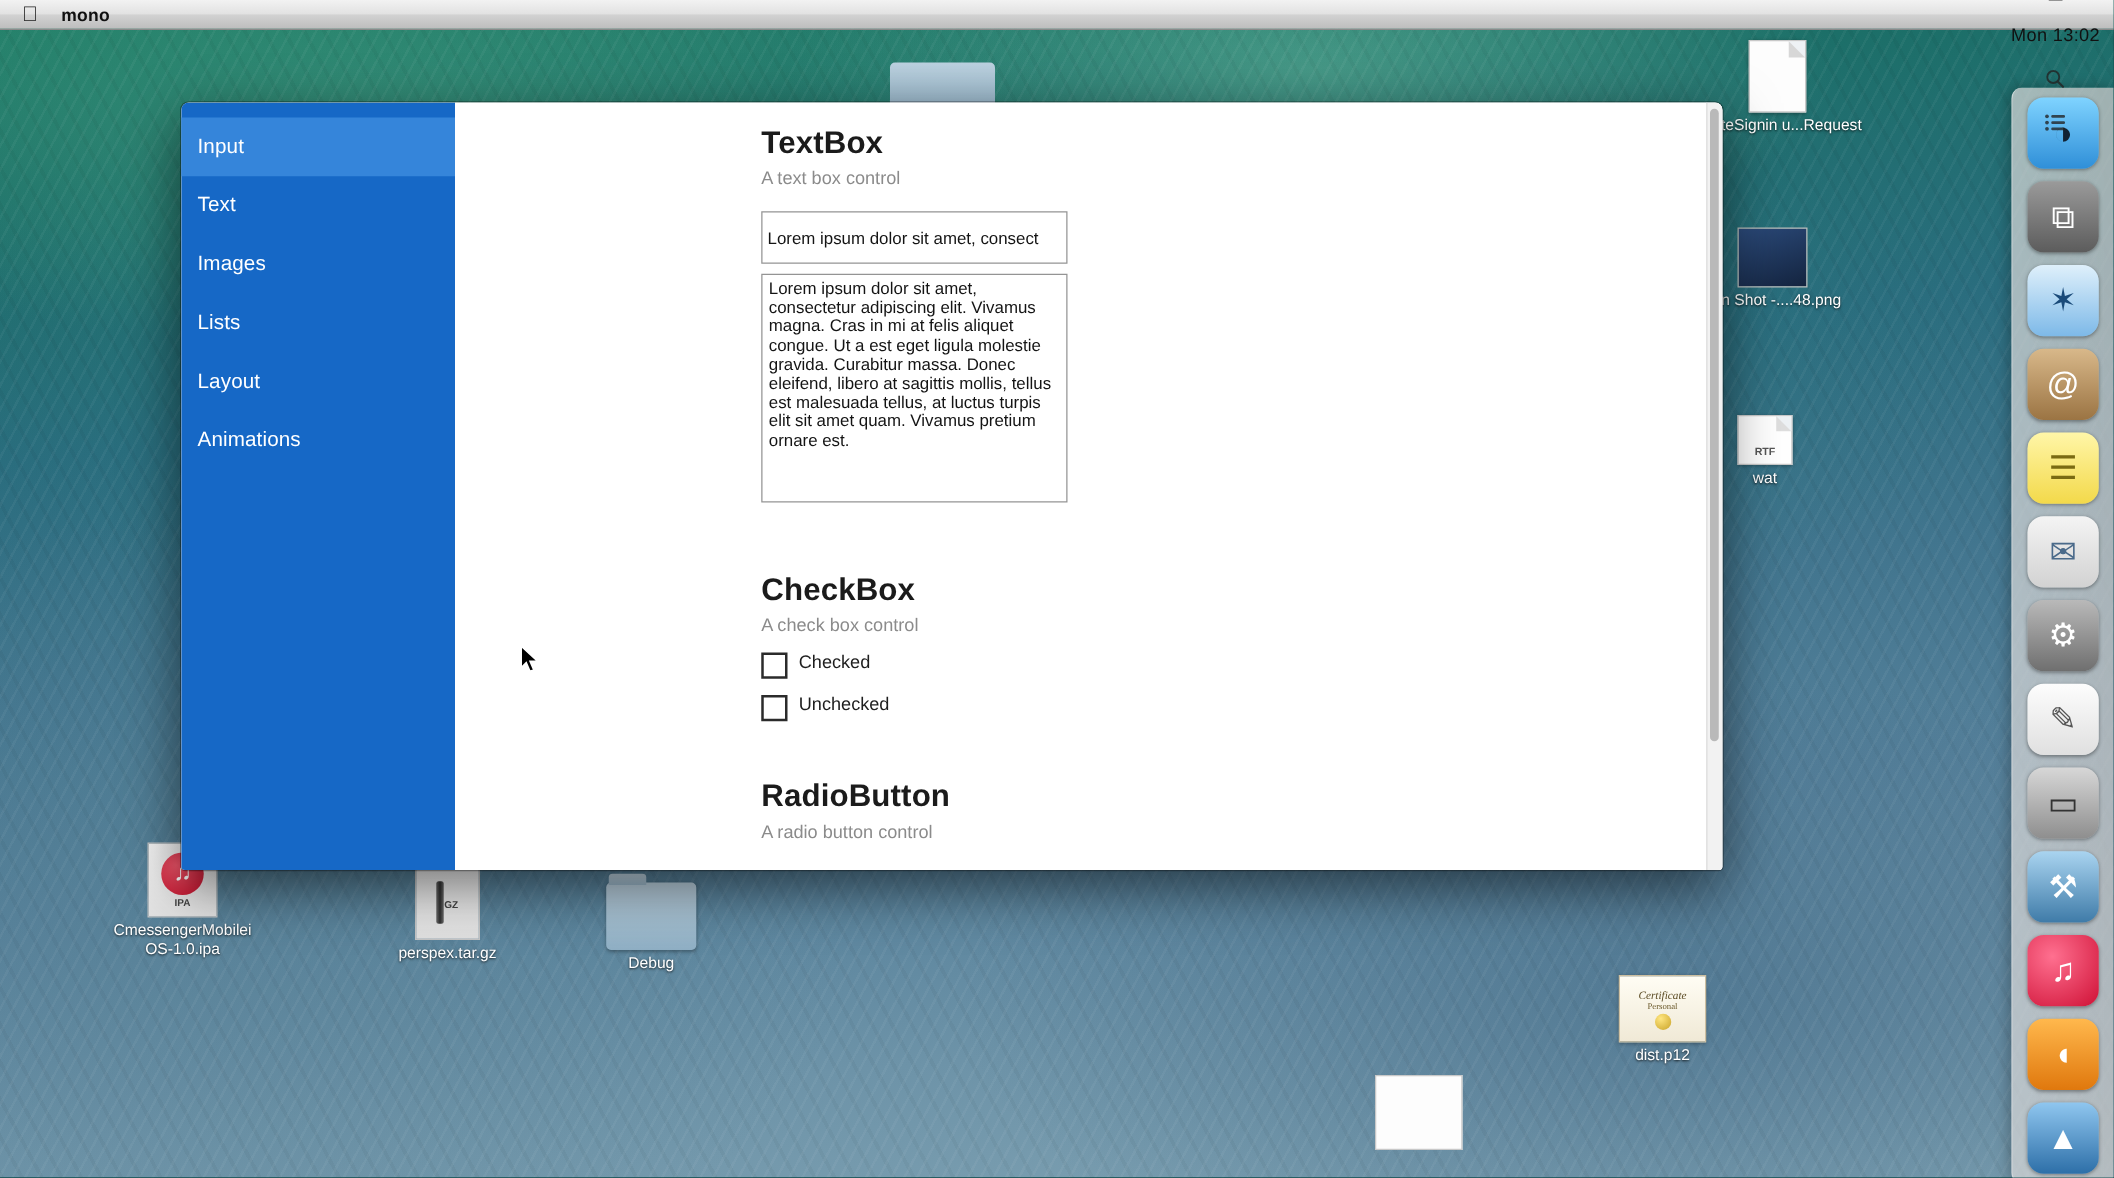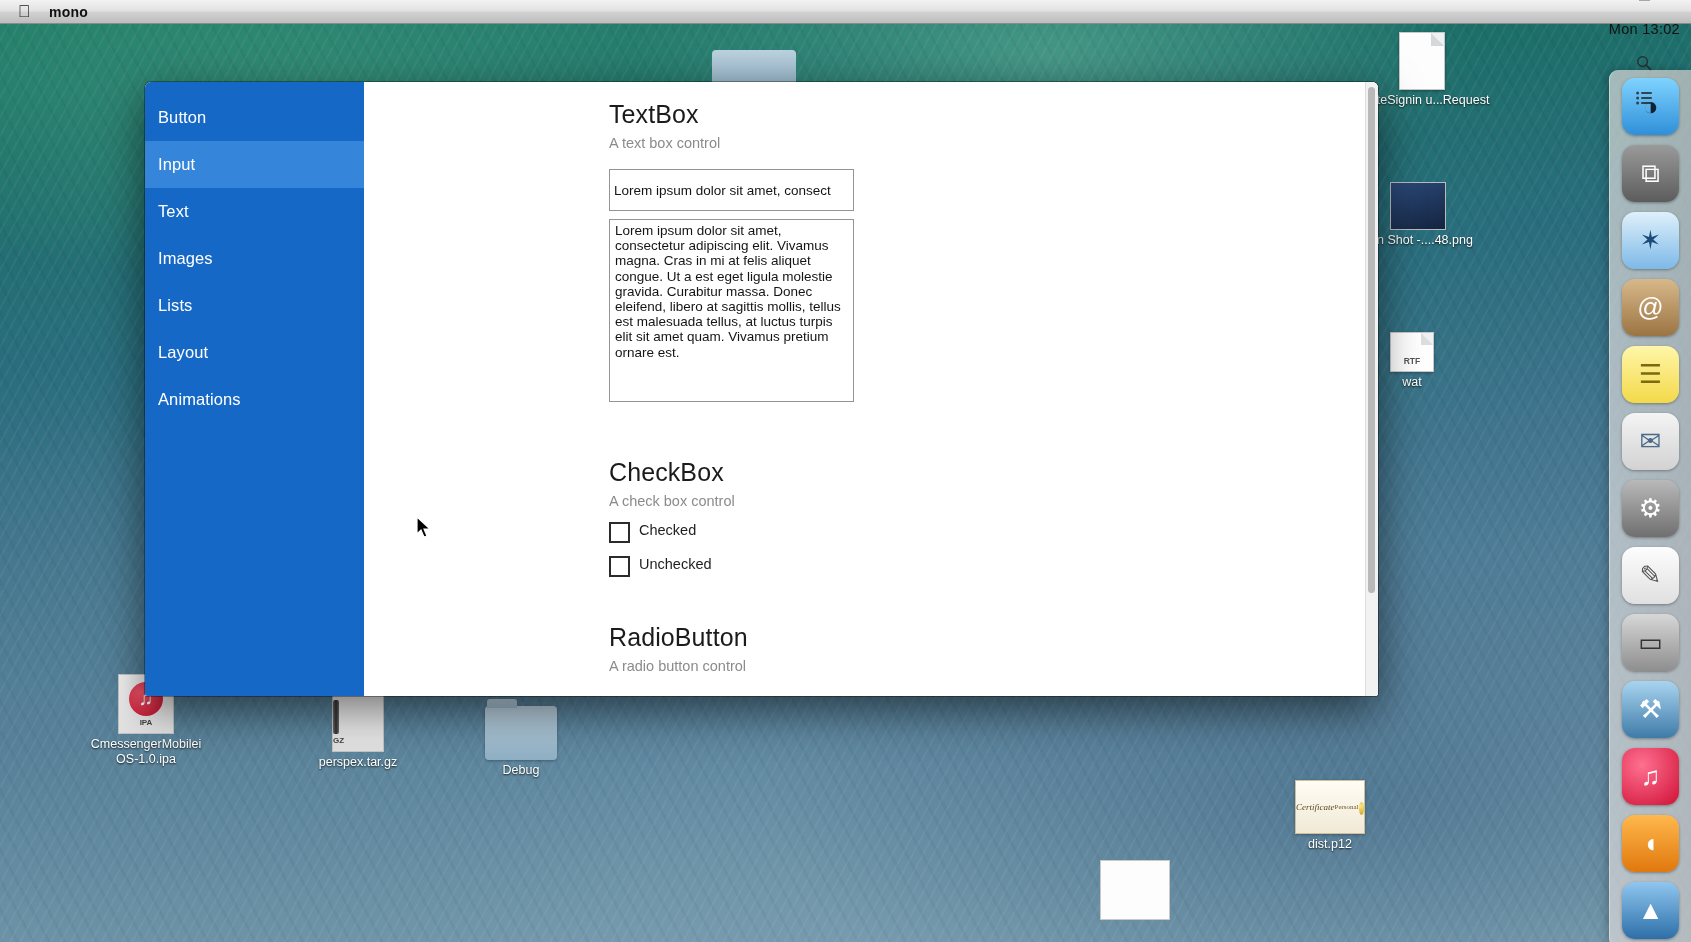--- a/index.html
+++ b/index.html
@@ -58,41 +58,41 @@
   .filepage:after{
     content:""; position:absolute; right:0; top:0; border-width:0 13px 13px 0;
     border-style:solid; border-color:#d7d7d7 #eef2f5;
   }
   .ipa-ico{ width:56px; height:60px; background:linear-gradient(180deg,#f4f4f4,#e2e2e2); border:1px solid #c4c4c4;
      display:flex; flex-direction:column; align-items:center; justify-content:center; }
   .ipa-circ{ width:34px;height:34px;border-radius:50%;background:radial-gradient(circle at 35% 30%,#f2556a,#c1102b);
      color:#fff;font-size:20px;display:flex;align-items:center;justify-content:center;}
   .ipa-txt{ font-size:8px; font-weight:bold; color:#444; margin-top:2px;}
   .gz-ico{ width:52px;height:60px;background:linear-gradient(180deg,#f7f7f7,#dfdfdf);border:1px solid #c4c4c4;
-     display:flex;flex-direction:column;align-items:flex-start;justify-content:center;position:relative;}
+     display:flex;flex-direction:row;align-items:center;justify-content:center;position:relative;}
   .gz-zip{ width:6px;height:34px;background:linear-gradient(90deg,#6d6d6d,#2f2f2f,#6d6d6d);border-radius:2px;}
   .gz-txt{ font-size:8px;font-weight:bold;color:#444;margin-top:2px;}
   .folder{
     width:72px;height:54px;background:linear-gradient(180deg,#bcd2e0,#8fafc4);
     border-radius:4px;position:relative;box-shadow:0 1px 3px rgba(0,0,0,.3);
   }
   .folder:before{
     content:"";position:absolute;top:-7px;left:2px;width:30px;height:9px;border-radius:3px 3px 0 0;
     background:linear-gradient(180deg,#c5dae7,#9dbacd);
   }
   .rtf-ico{
     width:44px;height:40px;background:#fff;border:1px solid #c9c9c9;position:relative;
     display:flex;align-items:flex-end;justify-content:center;padding-bottom:5px;
     box-shadow:0 1px 3px rgba(0,0,0,.3);
   }
   .rtf-ico:after{content:"";position:absolute;right:0;top:0;border-width:0 12px 12px 0;border-style:solid;border-color:#dedede #eef2f5;}
   .rtf-lbl{font-size:8.5px;font-weight:bold;color:#555;}
   .cert-ico{
     width:70px;height:54px;background:linear-gradient(180deg,#fffdf4,#f0e9d6);
-    border:1px solid #cdbfa0;display:flex;flex-direction:row;align-items:center;justify-content:center;
+    border:1px solid #cdbfa0;display:flex;flex-direction:column;align-items:center;justify-content:center;
     box-shadow:0 1px 3px rgba(0,0,0,.3);
   }
   .cert-t1{font-family:"Liberation Serif",serif;font-size:9px;color:#5a4a22;font-style:italic;}
   .cert-t2{font-family:"Liberation Serif",serif;font-size:7px;color:#6b5a2c;}
   .cert-seal{width:13px;height:13px;border-radius:50%;background:radial-gradient(circle at 35% 30%,#ffe680,#c9a227);margin-top:2px;}
 
   
   #appwin{
     position:absolute; left:145px; top:82px; width:1233px; height:614px;
     background:#fff; border-radius:6px 6px 3px 3px;
@@ -125,21 +125,21 @@
     height:47px; display:flex; align-items:center; padding-left:13px;
     color:#fff; font-size:16.5px; letter-spacing:.1px; cursor:default;
   }
   .side-item.sel{ background:#3585da; }
 
   
   #content{
     flex:1; background:#fff; padding:18px 0 0 5px;
     position:relative; overflow:hidden;
   }
-  .sec-h{ font-size:25px; color:#1b1b1b; font-weight:normal; letter-spacing:.1px; margin-left:240px;}
+  .sec-h{ font-size:25px; color:#1b1b1b; font-weight:bold; letter-spacing:.1px; margin-left:240px;}
   .sec-s{ font-size:14.5px; color:#8b8b8b; margin-top:6px; margin-left:240px;}
   .c-inner{ position:absolute; left:245px; top:18px; right:14px; }
   .sec-h, .sec-s{ margin-left:0; }
 
   .tb-single{
     width:245px; height:42px; margin-top:18px;
     border:1px solid #949494; background:#fff;
     font-size:13.5px; color:#141414; padding:2px 4px;
     font-family:"Liberation Sans", sans-serif;
     white-space:nowrap; overflow:hidden;
@@ -312,23 +312,20 @@
       <span>▲</span>
     </div>
 </div>
 
 <div id="appwin">
 
 
   <div id="winbody">
 
     <div id="sidebar">
-      <div class="side-item">
-          <span>Button</span>
-        </div>
       <div class="side-item sel">
           <span>Input</span>
         </div>
       <div class="side-item">
           <span>Text</span>
         </div>
       <div class="side-item">
           <span>Images</span>
         </div>
       <div class="side-item">

